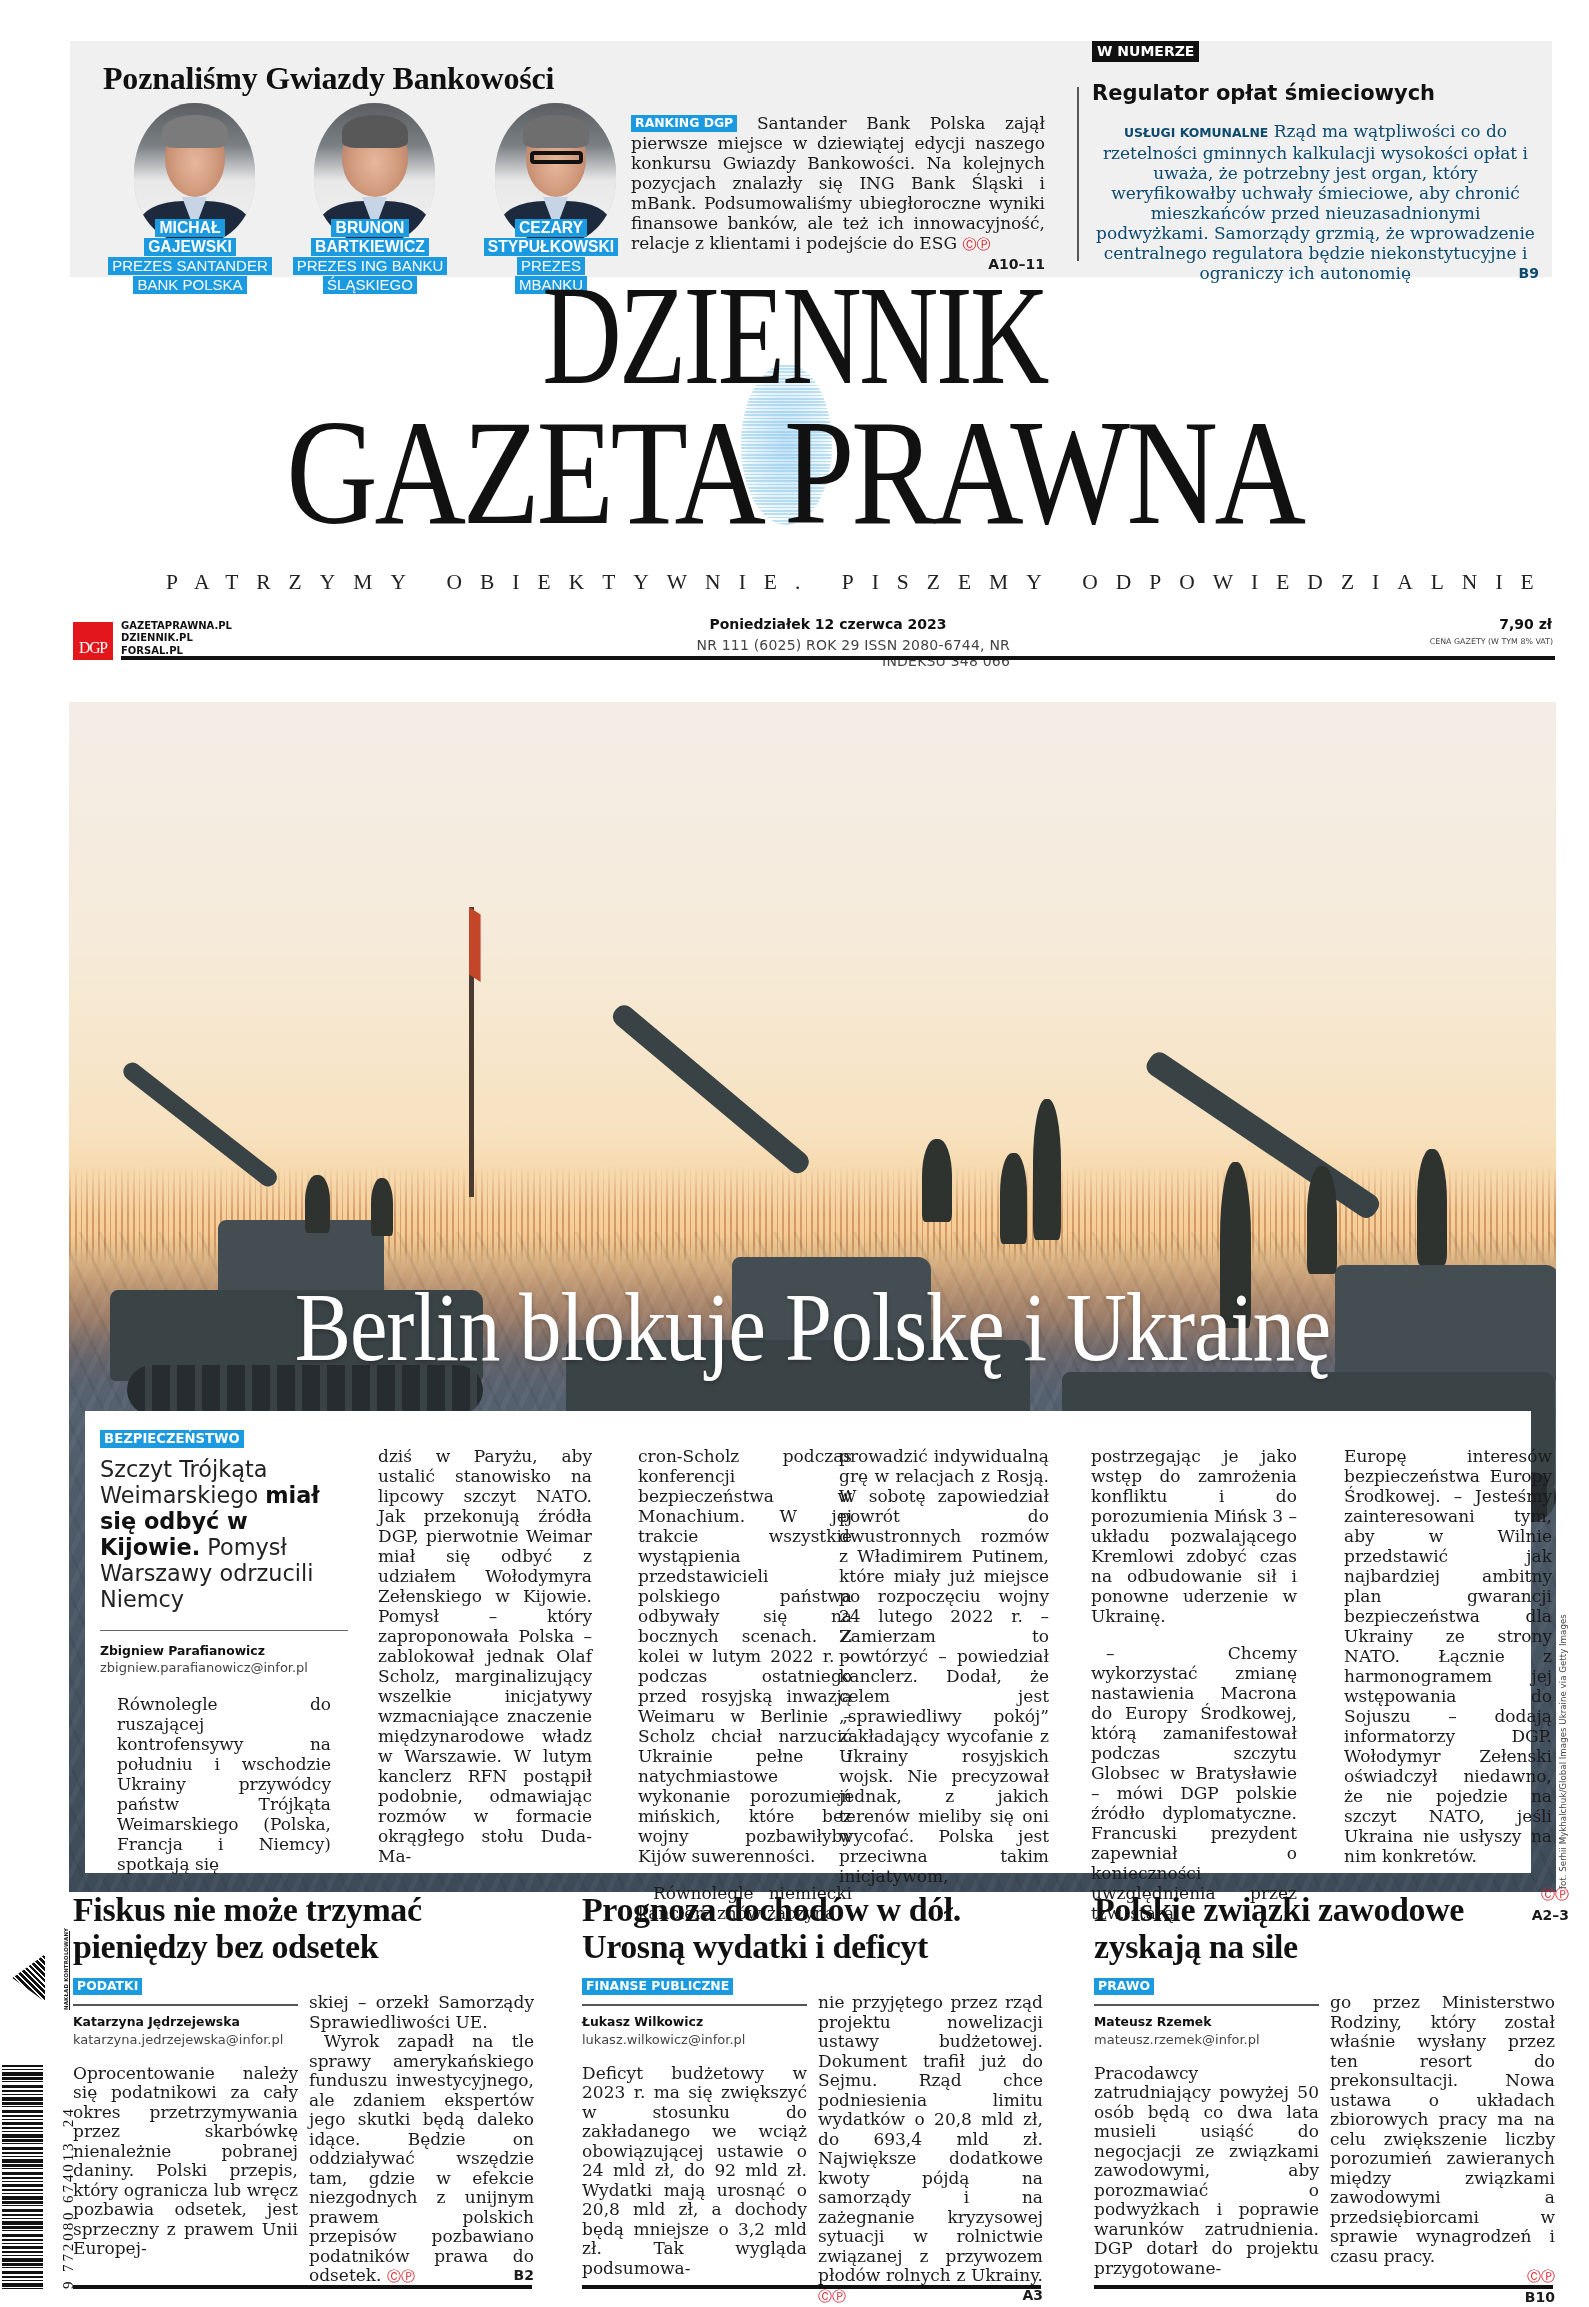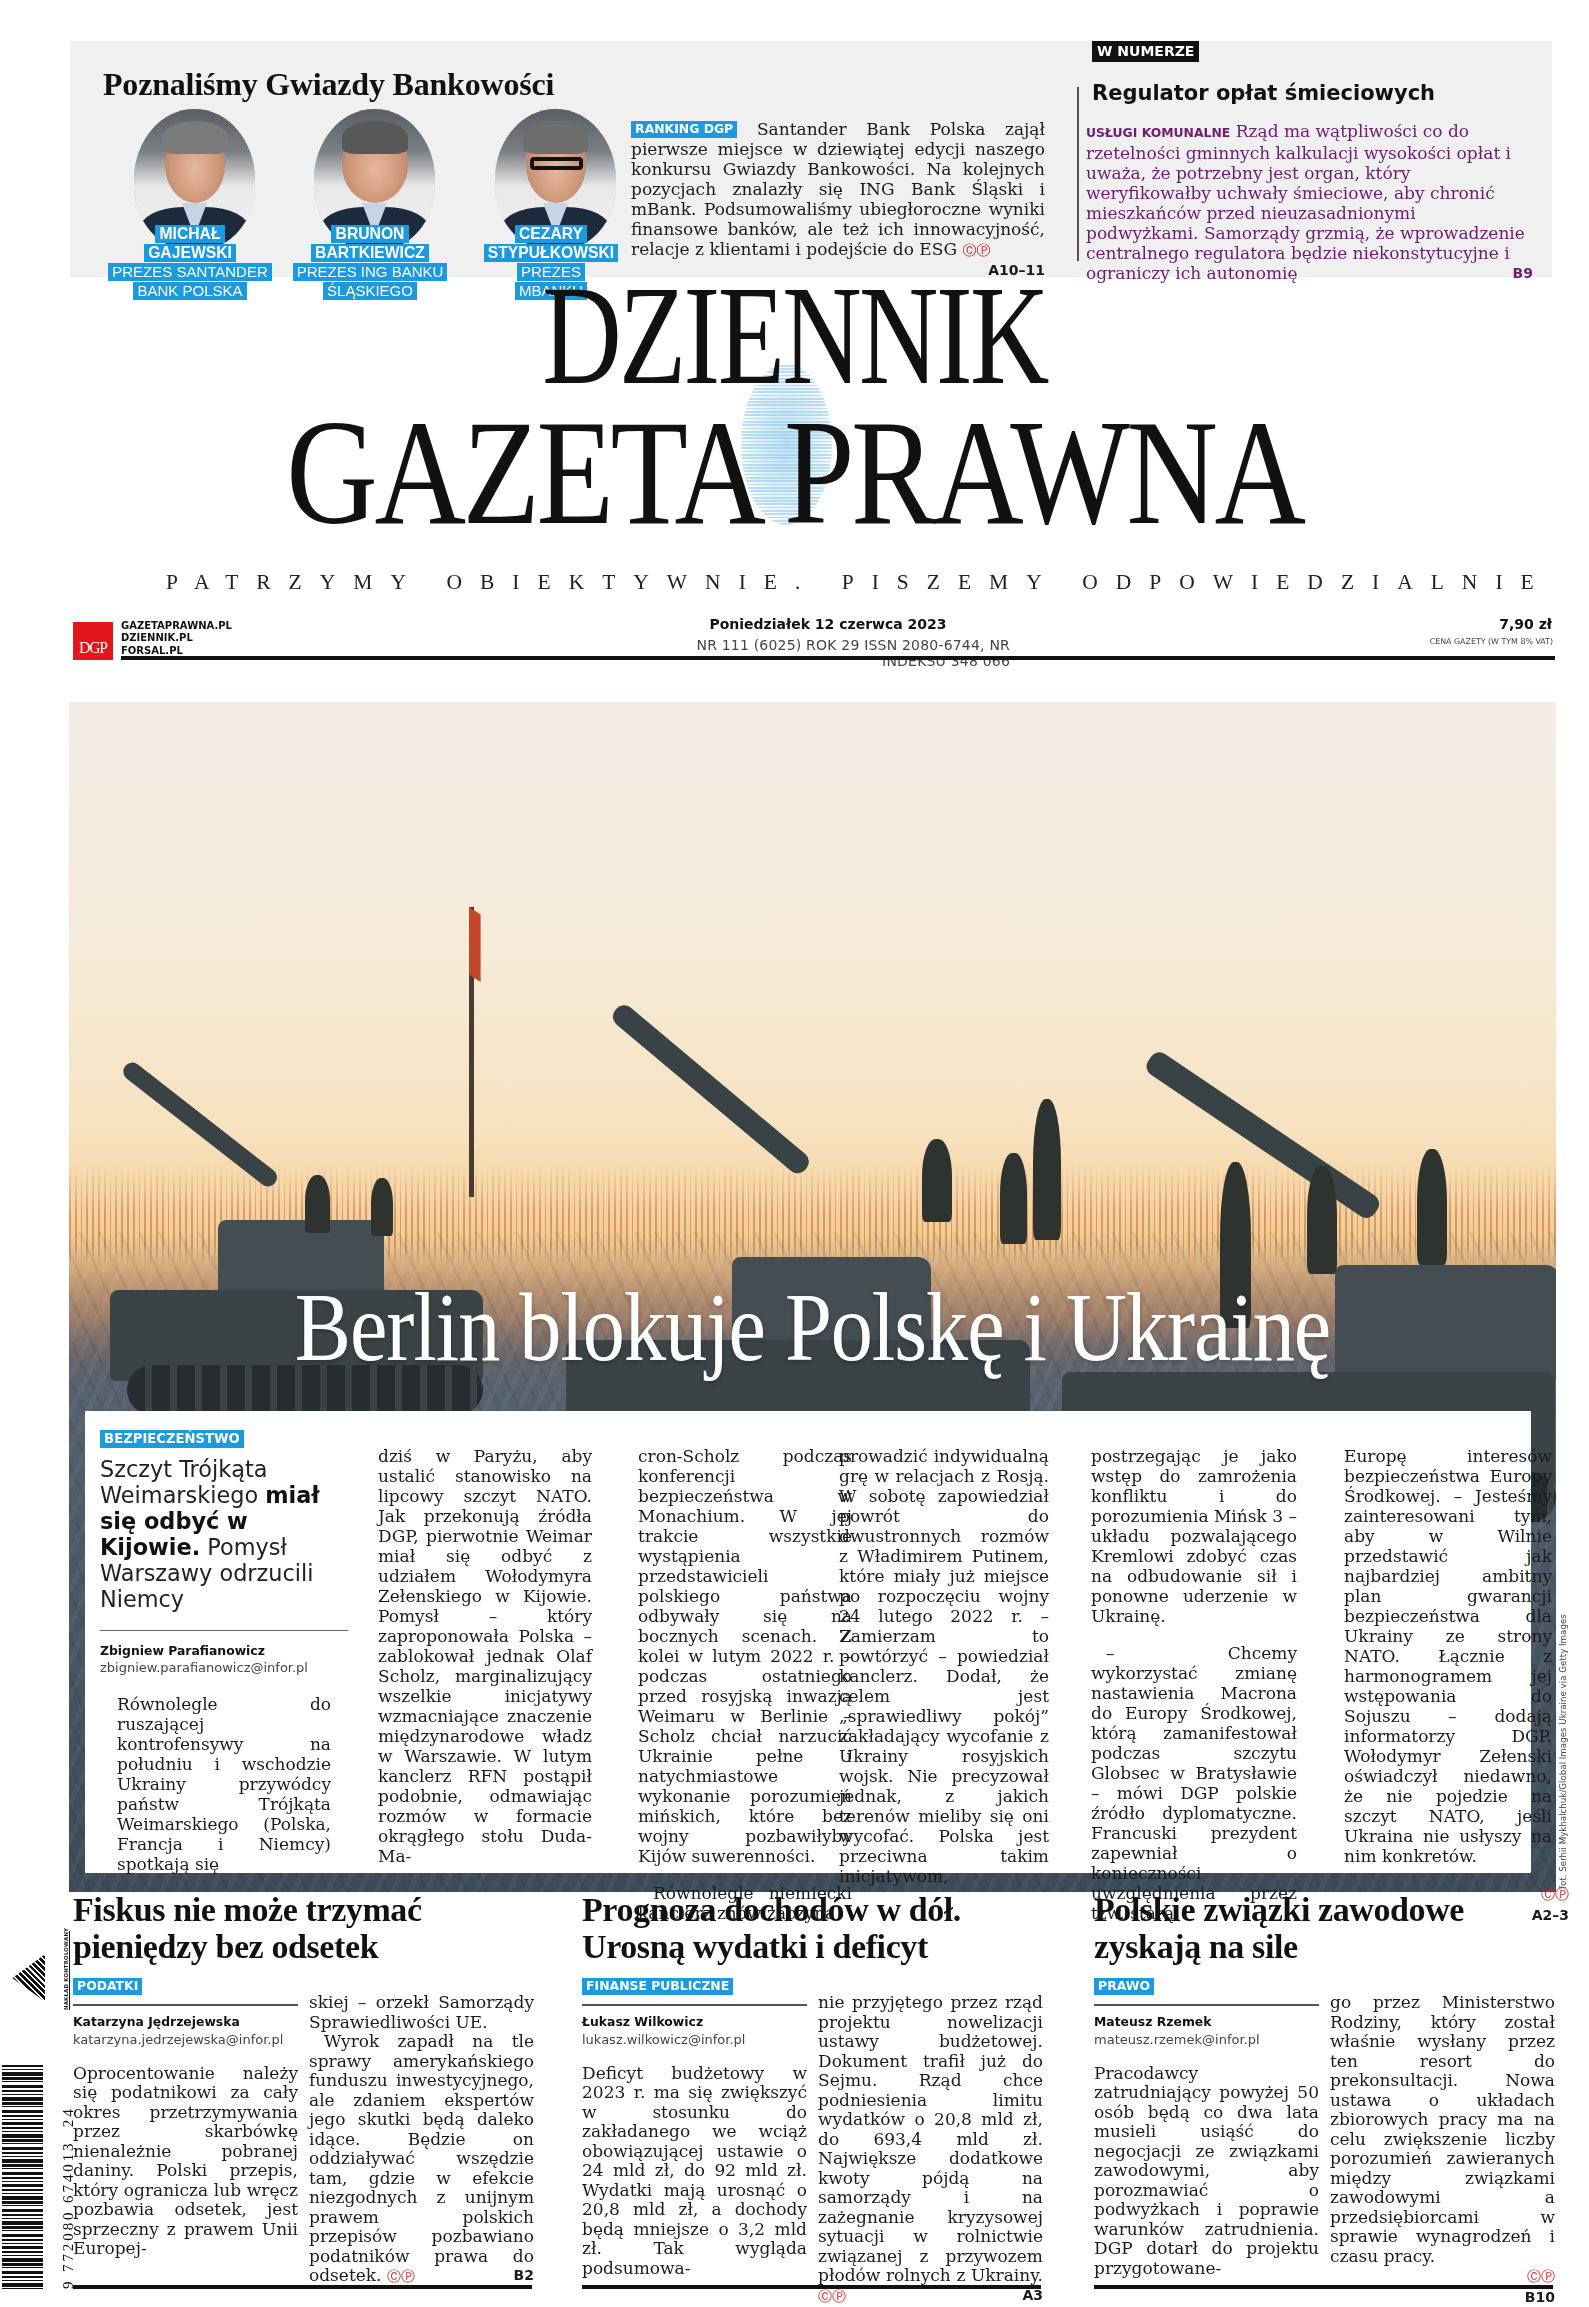--- a/index.html
+++ b/index.html
@@ -1,21 +1,21 @@
 <!DOCTYPE html>
 <html style="font-size:13.2px"><head>
 <meta charset="utf-8">
 <style>
   * { box-sizing: border-box; margin: 0; padding: 0; }
   html, body { width: 1589px; height: 2307px; background: #ffffff; overflow: hidden; }
   body { position: relative; font-family: "DejaVu Serif", serif; color: #1a1a1a; }
 
   
   .teaser-band { position: absolute; left: 70px; top: 41px; width: 1482px; height: 236px; background: #f0f0f0; }
-  .teaser-left { position: absolute; left: 0; top: 8px; width: 989px; height: 236px; }
+  .teaser-left { position: absolute; left: 0; top: 2px; width: 989px; height: 236px; }
   .teaser-title { position: absolute; left: 33px; top: 16.6px; font-family: "Liberation Serif", serif; font-weight: bold; font-size: 32px; color: #111; letter-spacing: -0.2px; }
   .bankers { position: absolute; left: 33px; top: 60px; width: 555px; height: 174px; }
   .banker { position: absolute; top: 0; width: 174px; height: 174px; }
   .banker .photo { position: absolute; left: 31px; top: 0; width: 121px; height: 141px; border-radius: 50% 50% 46% 46%; overflow: hidden; background: #c9c9c9; }
   .banker .photo .bg { position: absolute; inset: 0; background: linear-gradient(180deg,#5a5e63 0%, #7a7f84 30%, #e8e8e8 55%, #f2f2f2 100%); }
   .banker .photo .head { position: absolute; left: 31px; top: 18px; width: 60px; height: 76px; border-radius: 46% 46% 50% 50%; background: radial-gradient(ellipse at 50% 55%, #e7b89c 0%, #cf977a 55%, #a87058 100%); }
   .banker .photo .hair { position: absolute; left: 28px; top: 11.6px; width: 66px; height: 33px; border-radius: 50% 50% 20% 20%; background: #7b7b7b; }
   .banker .photo .suit { position: absolute; left: 5px; top: 98px; width: 111px; height: 58px; border-radius: 40% 40% 0 0; background: #1d2a3e; }
   .banker .photo .shirt { position: absolute; left: 48px; top: 94px; width: 25px; height: 33px; background: #c6d4e6; clip-path: polygon(0 0,100% 0,50% 100%); }
   .banker .photo .glasses { position: absolute; left: 35px; top: 48px; width: 53px; height: 13.2px; border: 4.1px solid #111; border-radius: 4.1px; }
@@ -25,21 +25,21 @@
 
   .ranking { position: absolute; left: 561px; top: 70px; width: 414px; font-size: 17px; line-height: 20px; color: #1a1a1a; text-align: justify; }
   .tag { display: inline-block; background: #1b9ae0; color: #fff; font-family: "DejaVu Sans", sans-serif; font-weight: bold; font-size: 12.4px; line-height: 16.6px; padding: 0 4.1px; vertical-align: 1.7px; }
   .cp { color: #d7232e; font-family: "DejaVu Sans", sans-serif; font-size: 14px; }
   .pageref { font-family: "DejaVu Sans", sans-serif; font-weight: bold; font-size: 14px; float: right; }
 
   .teaser-right { position: absolute; left: 1002px; top: 0; width: 480px; height: 236px; }
   .w-numerze { position: absolute; left: 20px; top: 0px; background: #111; color: #fff; font-family: "DejaVu Sans", sans-serif; font-weight: bold; font-size: 14px; line-height: 21px; padding: 0 5px; }
   .vline { position: absolute; left: 5px; top: 46px; width: 1.7px; height: 174px; background: #555; }
   .reg-title { position: absolute; left: 20px; top: 40px; font-family: "DejaVu Sans", sans-serif; font-weight: bold; font-size: 21px; color: #111; }
-  .reg-body { position: absolute; left: 14px; top: 80px; width: 447px; font-size: 17px; line-height: 20px; color: #701a75; }
+  .reg-body { position: absolute; left: 20px; top: 80px; width: 447px; font-size: 17px; line-height: 20px; color: #0c4a6e; text-align: center; }
   .kicker { font-family: "DejaVu Sans", sans-serif; font-weight: bold; font-size: 12.4px; text-transform: uppercase; }
   .globe { position: absolute; left: 741px; top: 364px; width: 91px; height: 161px; border-radius: 50%; background: repeating-linear-gradient(0deg, rgba(120,190,230,0.55) 0 1.7px, transparent 1.7px 3.3px), radial-gradient(ellipse at 50% 50%, rgba(150,205,240,0.7) 0%, rgba(190,225,245,0.35) 60%, transparent 72%); opacity: 0.85; }
   .mast-line1 { position: absolute; left: 0; top: 273px; width: 1589px; text-align: center; font-family: "Liberation Serif", serif; font-size: 141px; line-height: 124px; letter-spacing: -3.3px; transform: scaleX(0.78); color: #111; }
   .mast-line2 { position: absolute; left: 0; top: 406px; width: 1589px; text-align: center; font-family: "Liberation Serif", serif; font-size: 151px; line-height: 132px; letter-spacing: -4.1px; transform: scaleX(0.84); color: #111; }
   .motto { position: absolute; left: 166px; top: 570px; width: 1291px; font-family: "Liberation Serif", serif; font-size: 21.5px; letter-spacing: 18px; color: #222; white-space: nowrap; text-align: center; }
 
   
   .dgp-logo { position: absolute; left: 73px; top: 622px; width: 40px; height: 38px; background: #e3171b; color: #fff; font-family: "Liberation Serif", serif; font-size: 15.7px; letter-spacing: -1.2px; display: flex; align-items: flex-end; justify-content: center; padding-bottom: 3.3px; }
   .sites { position: absolute; left: 121px; top: 620px; font-family: "DejaVu Sans", sans-serif; font-weight: bold; font-size: 10px; line-height: 12.4px; color: #111; }
   .date { position: absolute; left: 679px; top: 616px; width: 298px; text-align: center; font-family: "DejaVu Sans", sans-serif; font-weight: bold; font-size: 14px; color: #111; }

